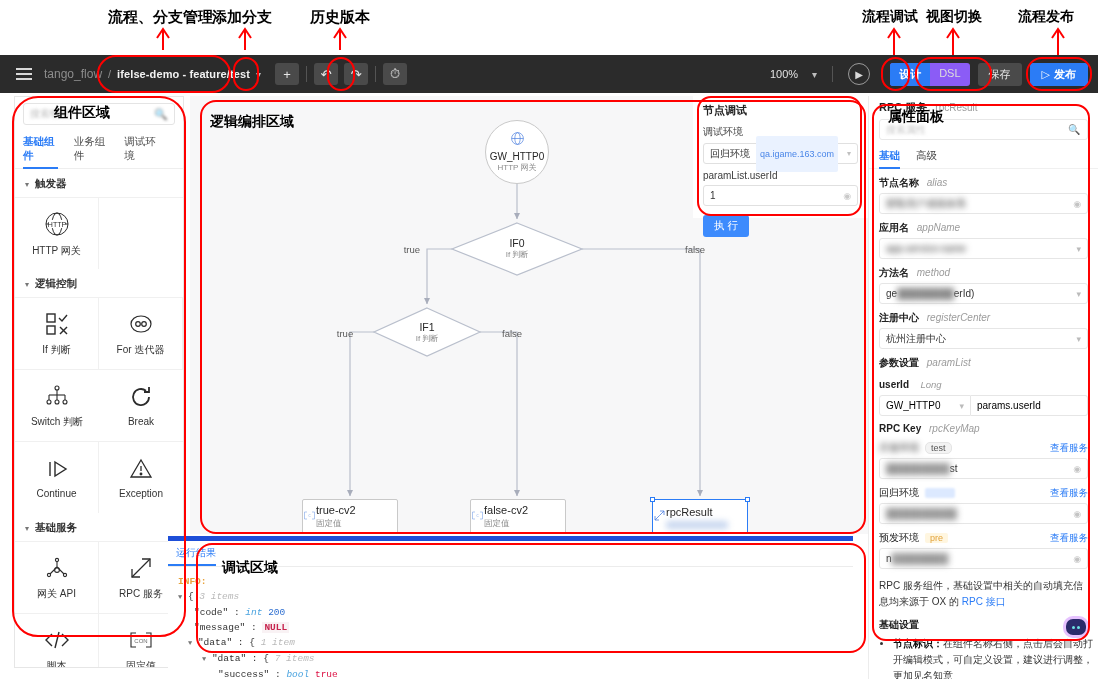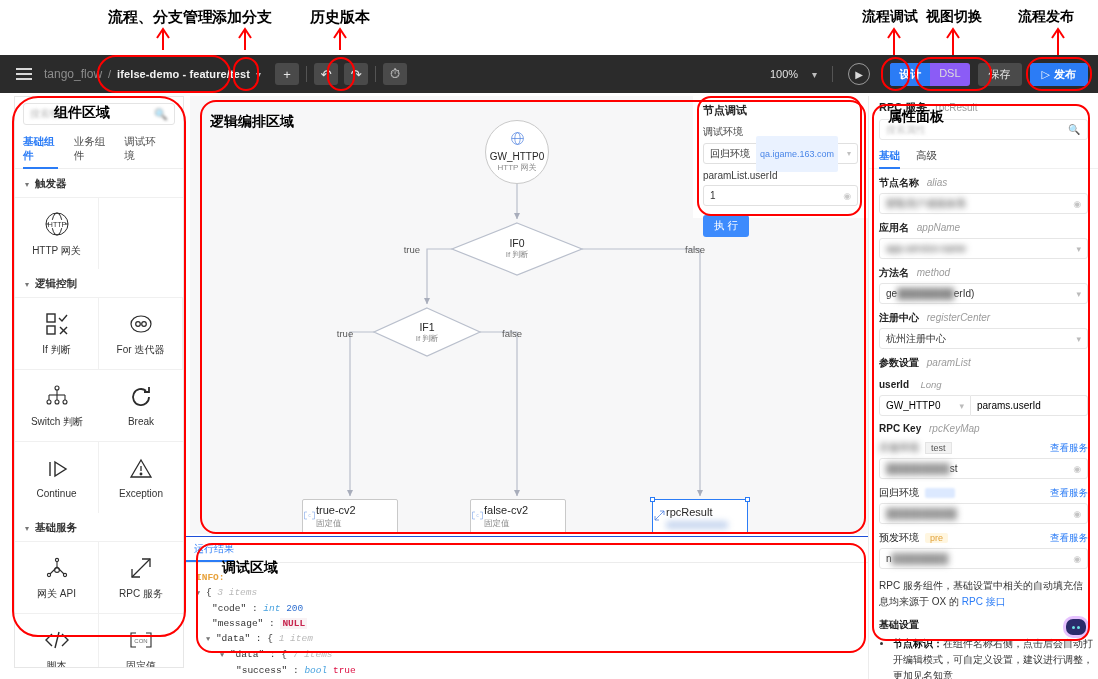--- a/index.html
+++ b/index.html
@@ -118,22 +118,22 @@
   }
   .tagblue { background:#eaf2ff; color:#4a86e8; font-size:9px; padding:13px 4px; border-radius:2px;}
   .dp-input {
     height:21px; border:1px solid #e0e0e0; border-radius:3px; display:flex; align-items:center;
     padding:0 6px; font-size:10px; color:#333; background:#fff;
   }
   .run-btn { margin-top:9px; background:#3d8bfd; color:#fff; font-size:10.5px; padding:4px 11px; border-radius:3px; display:inline-block; cursor:pointer;}
 
   
   #console {
-    position:absolute; left:186px; top:536px; width:685px; height:143px;
-    background:#fff; border-top:1px solid #1d4ed8; z-index:11; overflow:hidden;
+    position:absolute; left:168px; top:536px; width:685px; height:143px;
+    background:#fff; border-top:5px solid #1d4ed8; z-index:11; overflow:hidden;
   }
   .cs-tab { font-size:10px; color:#2b7cf6; padding:5px 0 4px 8px; display:inline-block; border-bottom:2px solid #2b7cf6;}
   .cs-rule { height:1px; background:#ececec; }
   .cs-body { padding:7px 10px; font-family:"Liberation Mono","DejaVu Sans Mono",monospace; font-size:9.5px; line-height:15px;}
   .k-info { color:#e8a33d; font-weight:bold; }
   .k-str { color:#333; }
   .k-type { color:#4aa3df; font-style:italic; }
   .k-num { color:#2f6fd0; }
   .k-bool { color:#d14; }
   .k-null { color:#c7254e; background:#f9f2f4; padding:0 2px; font-weight:bold;}
@@ -164,21 +164,21 @@
     margin-top:3px; height:21px; border:1px solid #e6e6e6; border-radius:3px;
     display:flex; align-items:center; padding:0 6px; font-size:10px; color:#333; background:#fff;
   }
   .fld-ctl .clr { margin-left:auto; color:#c4c4c4; font-size:9px; }
   .fld-ctl .cv { margin-left:auto; color:#bbb; font-size:9px; }
   .split { display:flex; gap:0; margin-top:3px; }
   .split .a { width:92px; height:21px; border:1px solid #e6e6e6; border-radius:3px 0 0 3px; display:flex; align-items:center; padding:0 6px; font-size:10px;}
   .split .b { flex:1; height:21px; border:1px solid #e6e6e6; border-left:none; border-radius:0 3px 3px 0; display:flex; align-items:center; padding:0 6px; font-size:10px;}
   .envrow { display:flex; align-items:center; gap:6px; margin-top:7px; }
   .envrow .nm { font-size:10px; color:#222; }
-  .tag-grey { background:#f3f3f3; border:1px solid #e4e4e4; font-size:9px; color:#555; padding:0 5px; border-radius:0;}
+  .tag-grey { background:#f3f3f3; border:1px solid #e4e4e4; font-size:9px; color:#555; padding:0 5px; border-radius:5px;}
   .tag-blue2 { background:#dce9ff; font-size:9px; color:#dce9ff; padding:0 10px; border-radius:2px; filter:blur(1.2px);}
   .tag-pre { background:#fff6e0; color:#e2a33c; font-size:9px; padding:0 5px; border-radius:2px;}
   .lnk { margin-left:auto; color:#2b7cf6; font-size:9.5px; cursor:pointer; filter:blur(.4px);}
   .helptxt { padding:9px 10px 0; font-size:10px; color:#333; line-height:16px;}
   .helptxt .a { color:#2b7cf6; }
   .helph { padding:8px 10px 0; font-size:10px; font-weight:bold; color:#222;}
   .helpul { margin:4px 0 0; padding-left:24px; font-size:10px; color:#333; line-height:16px;}
   .helpul b { color:#111; }
   .fab {
     position:absolute; right:12px; bottom:44px; width:20px; height:16px; border-radius:7px;

